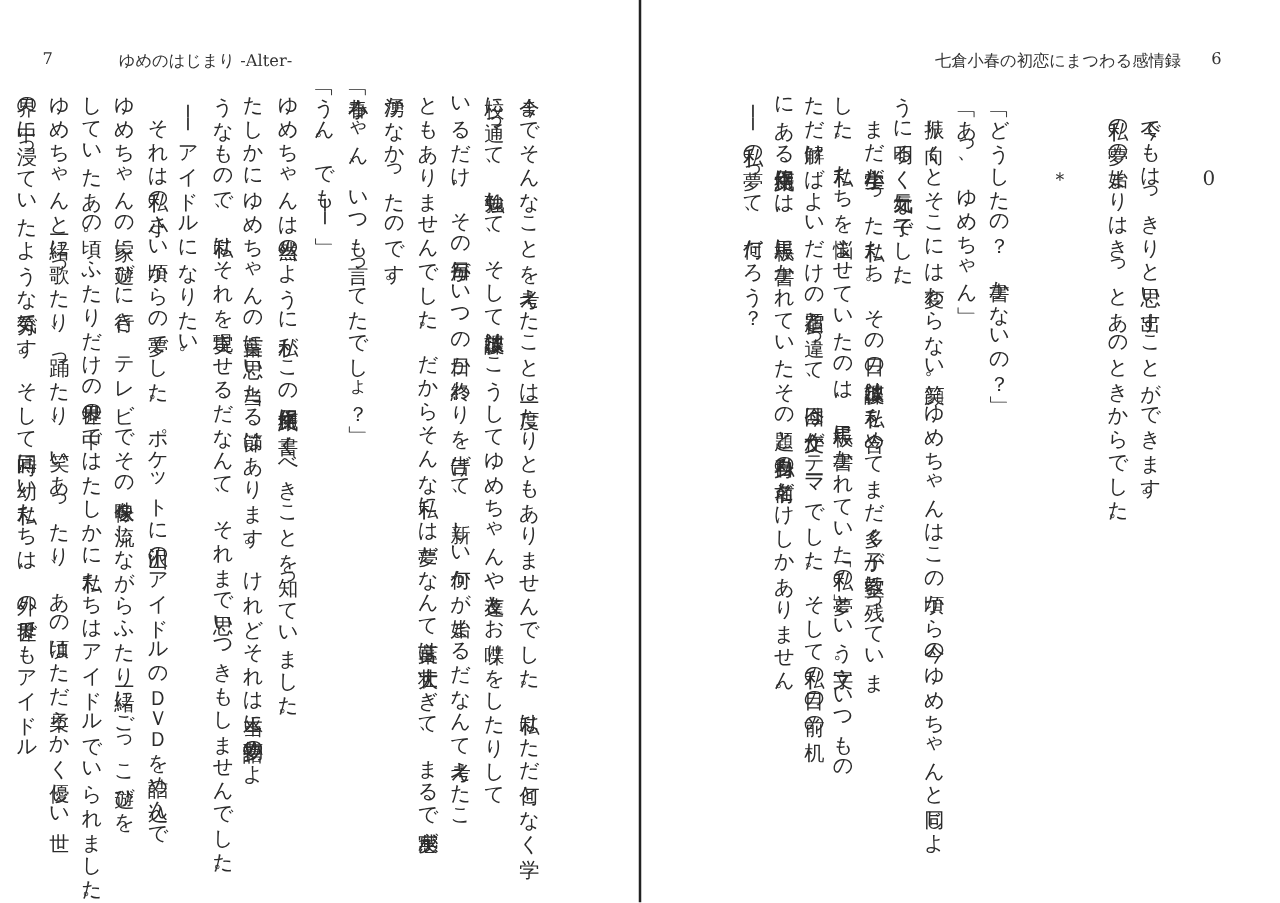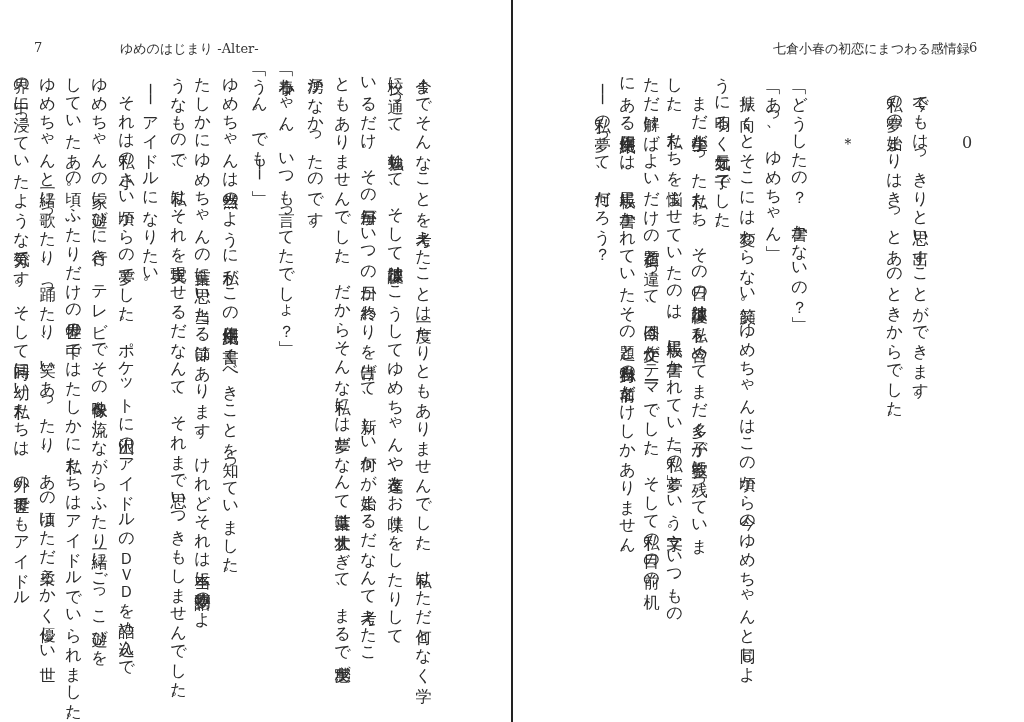--- a/index.html
+++ b/index.html
@@ -4,21 +4,21 @@
 <style>
   html, body { margin:0; padding:0; }
   body {
     width:1024px; height:722px; background:#ffffff; position:relative; overflow:hidden;
     font-family: "DejaVu Serif", "Liberation Serif", serif; color:#2a2a2a;
   }
   .page { position:absolute; top:0; height:722px; }
   .page-left { left:0; width:511px; }
   .page-right { left:513px; width:511px;padding-left:28px; }
   .divider { position:absolute; left:511px; top:0; width:2px; height:722px; background:#222; }
-  .header { position:absolute; top:40px; font-size:13px; color:#333; white-space:nowrap;margin-left:25px; }
+  .header { position:absolute; top:40px; font-size:13px; color:#333; white-space:nowrap; }
   .pnum { position:absolute; top:40px; font-size:13px; color:#333; }
   .col {
     position:absolute; top:66px;
     writing-mode: vertical-rl; -webkit-writing-mode: vertical-rl;
     font-size:16.2px; line-height:18px; letter-spacing:0.5px; white-space:nowrap;
     width:20px; color:#2b2b2b;
   }
   .mark { position:absolute; font-size:16px; color:#333; }
 </style>
 </head>

